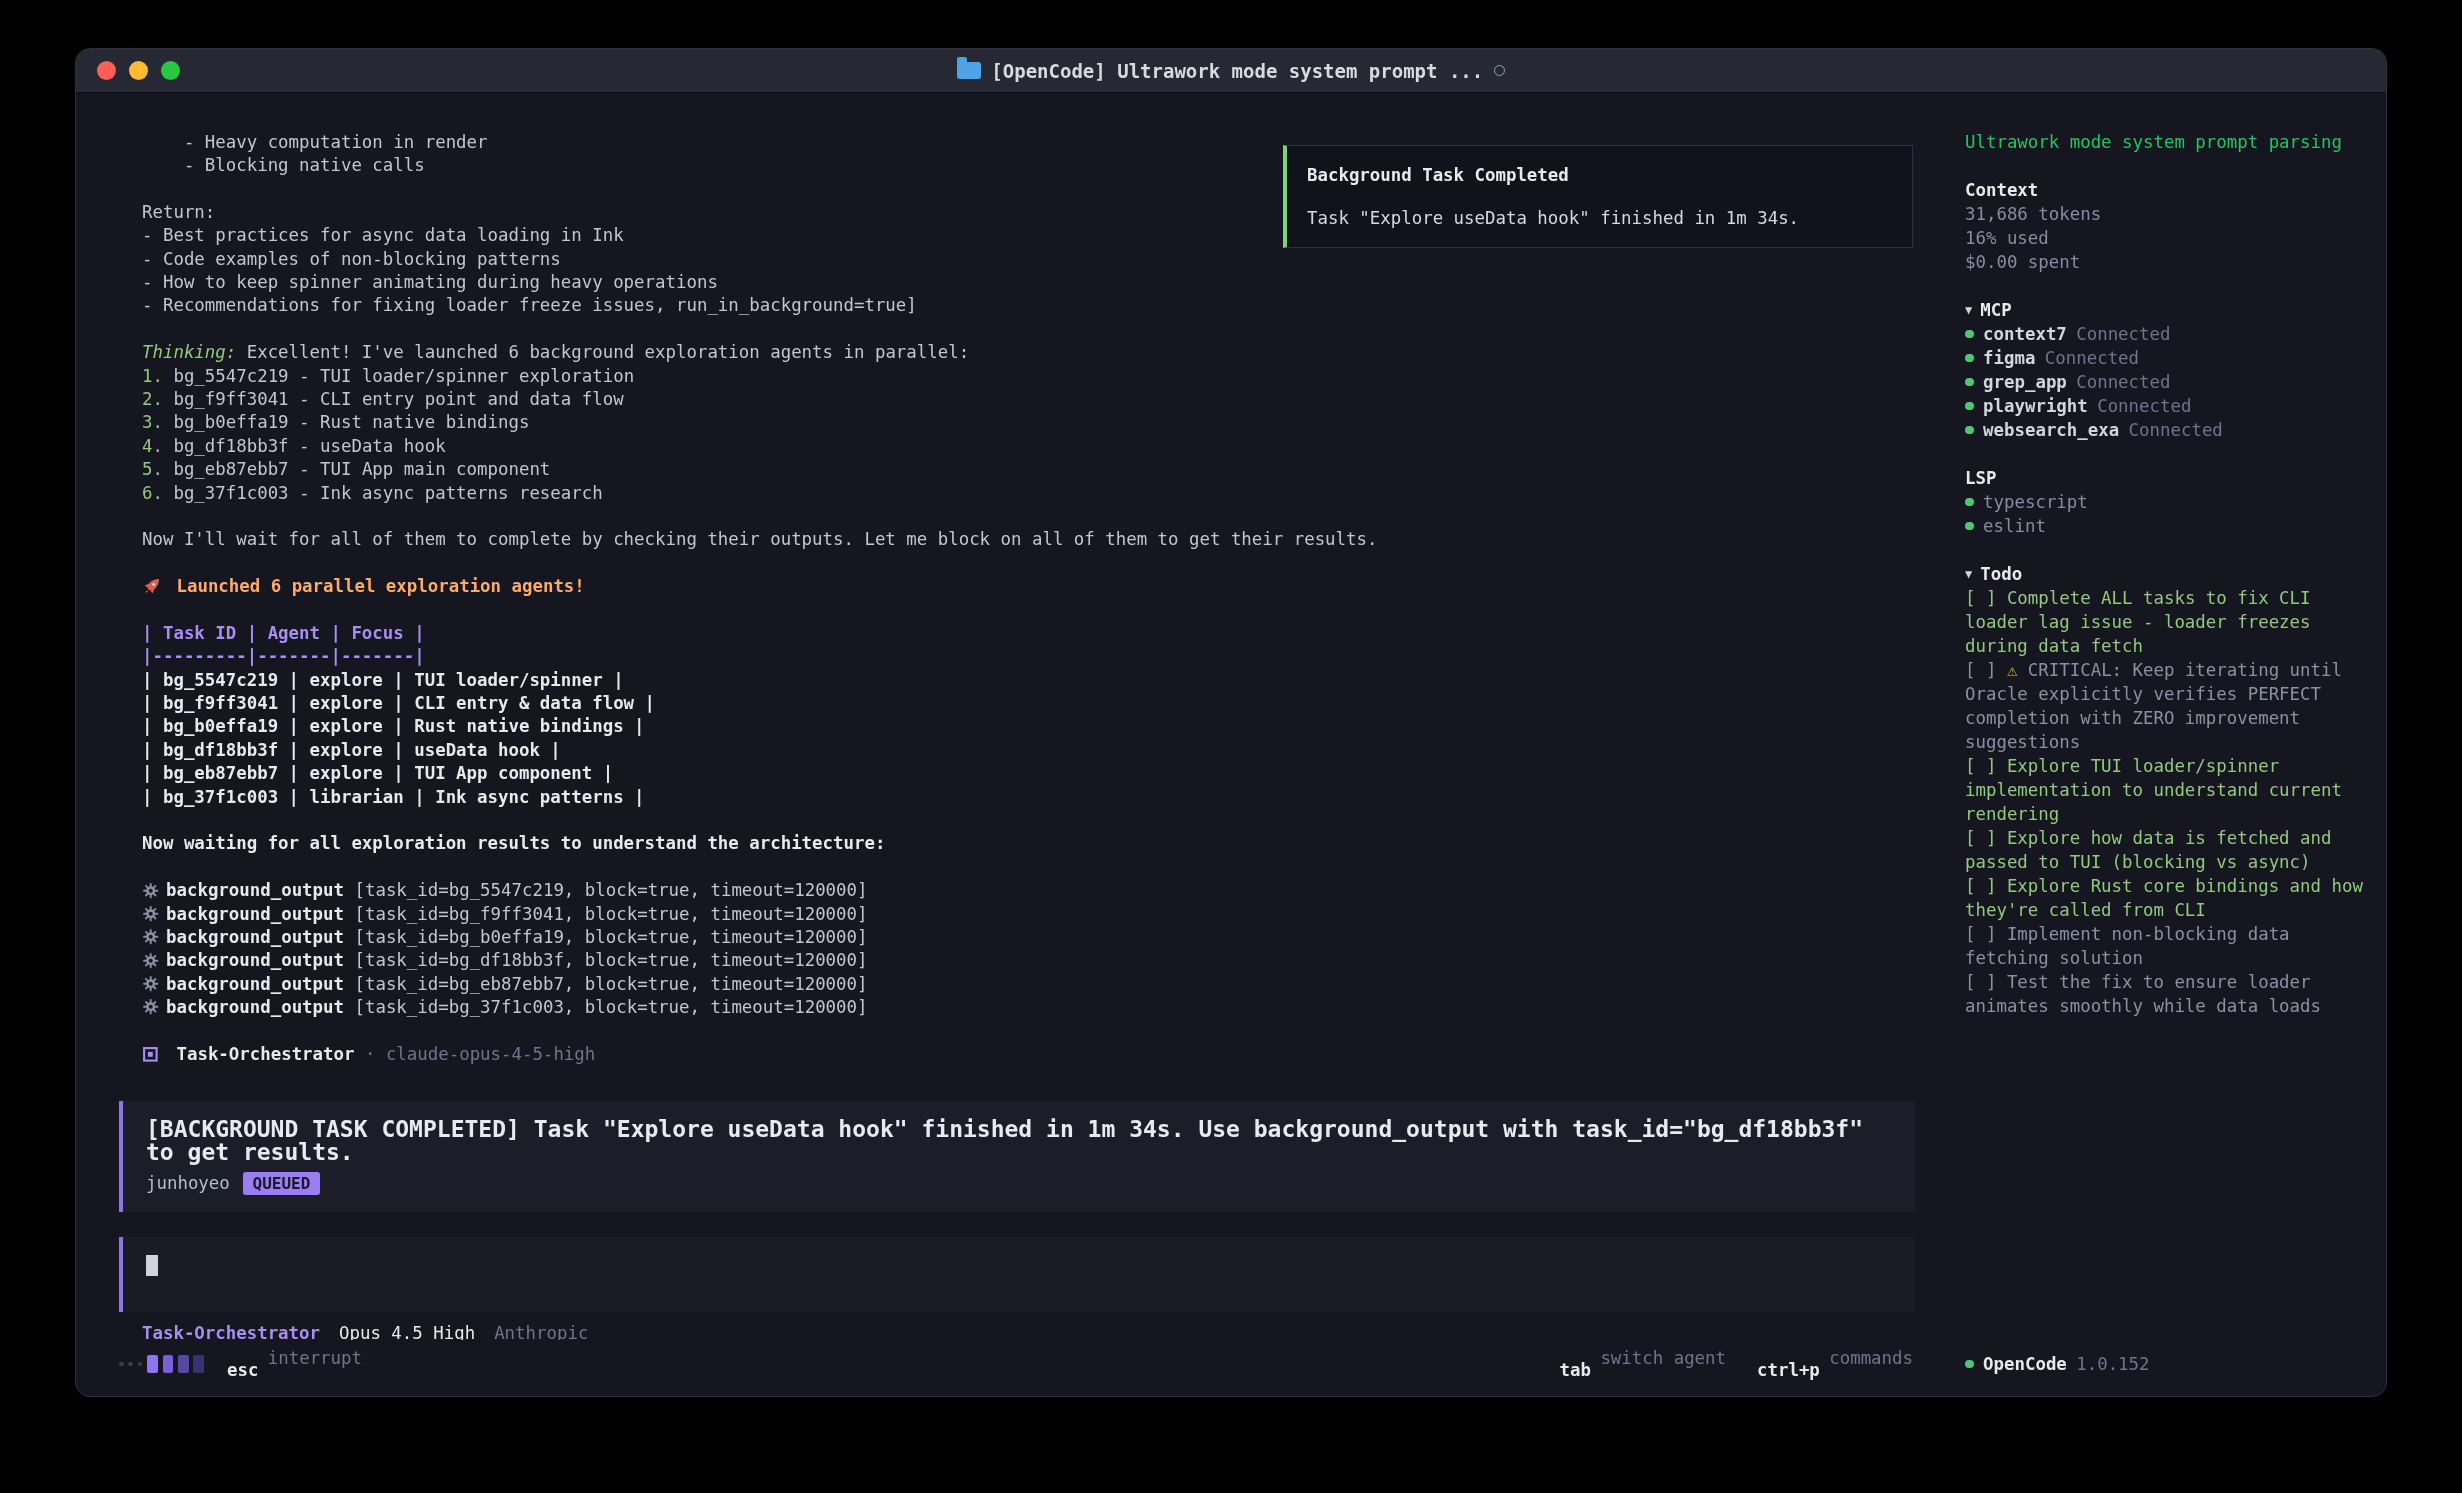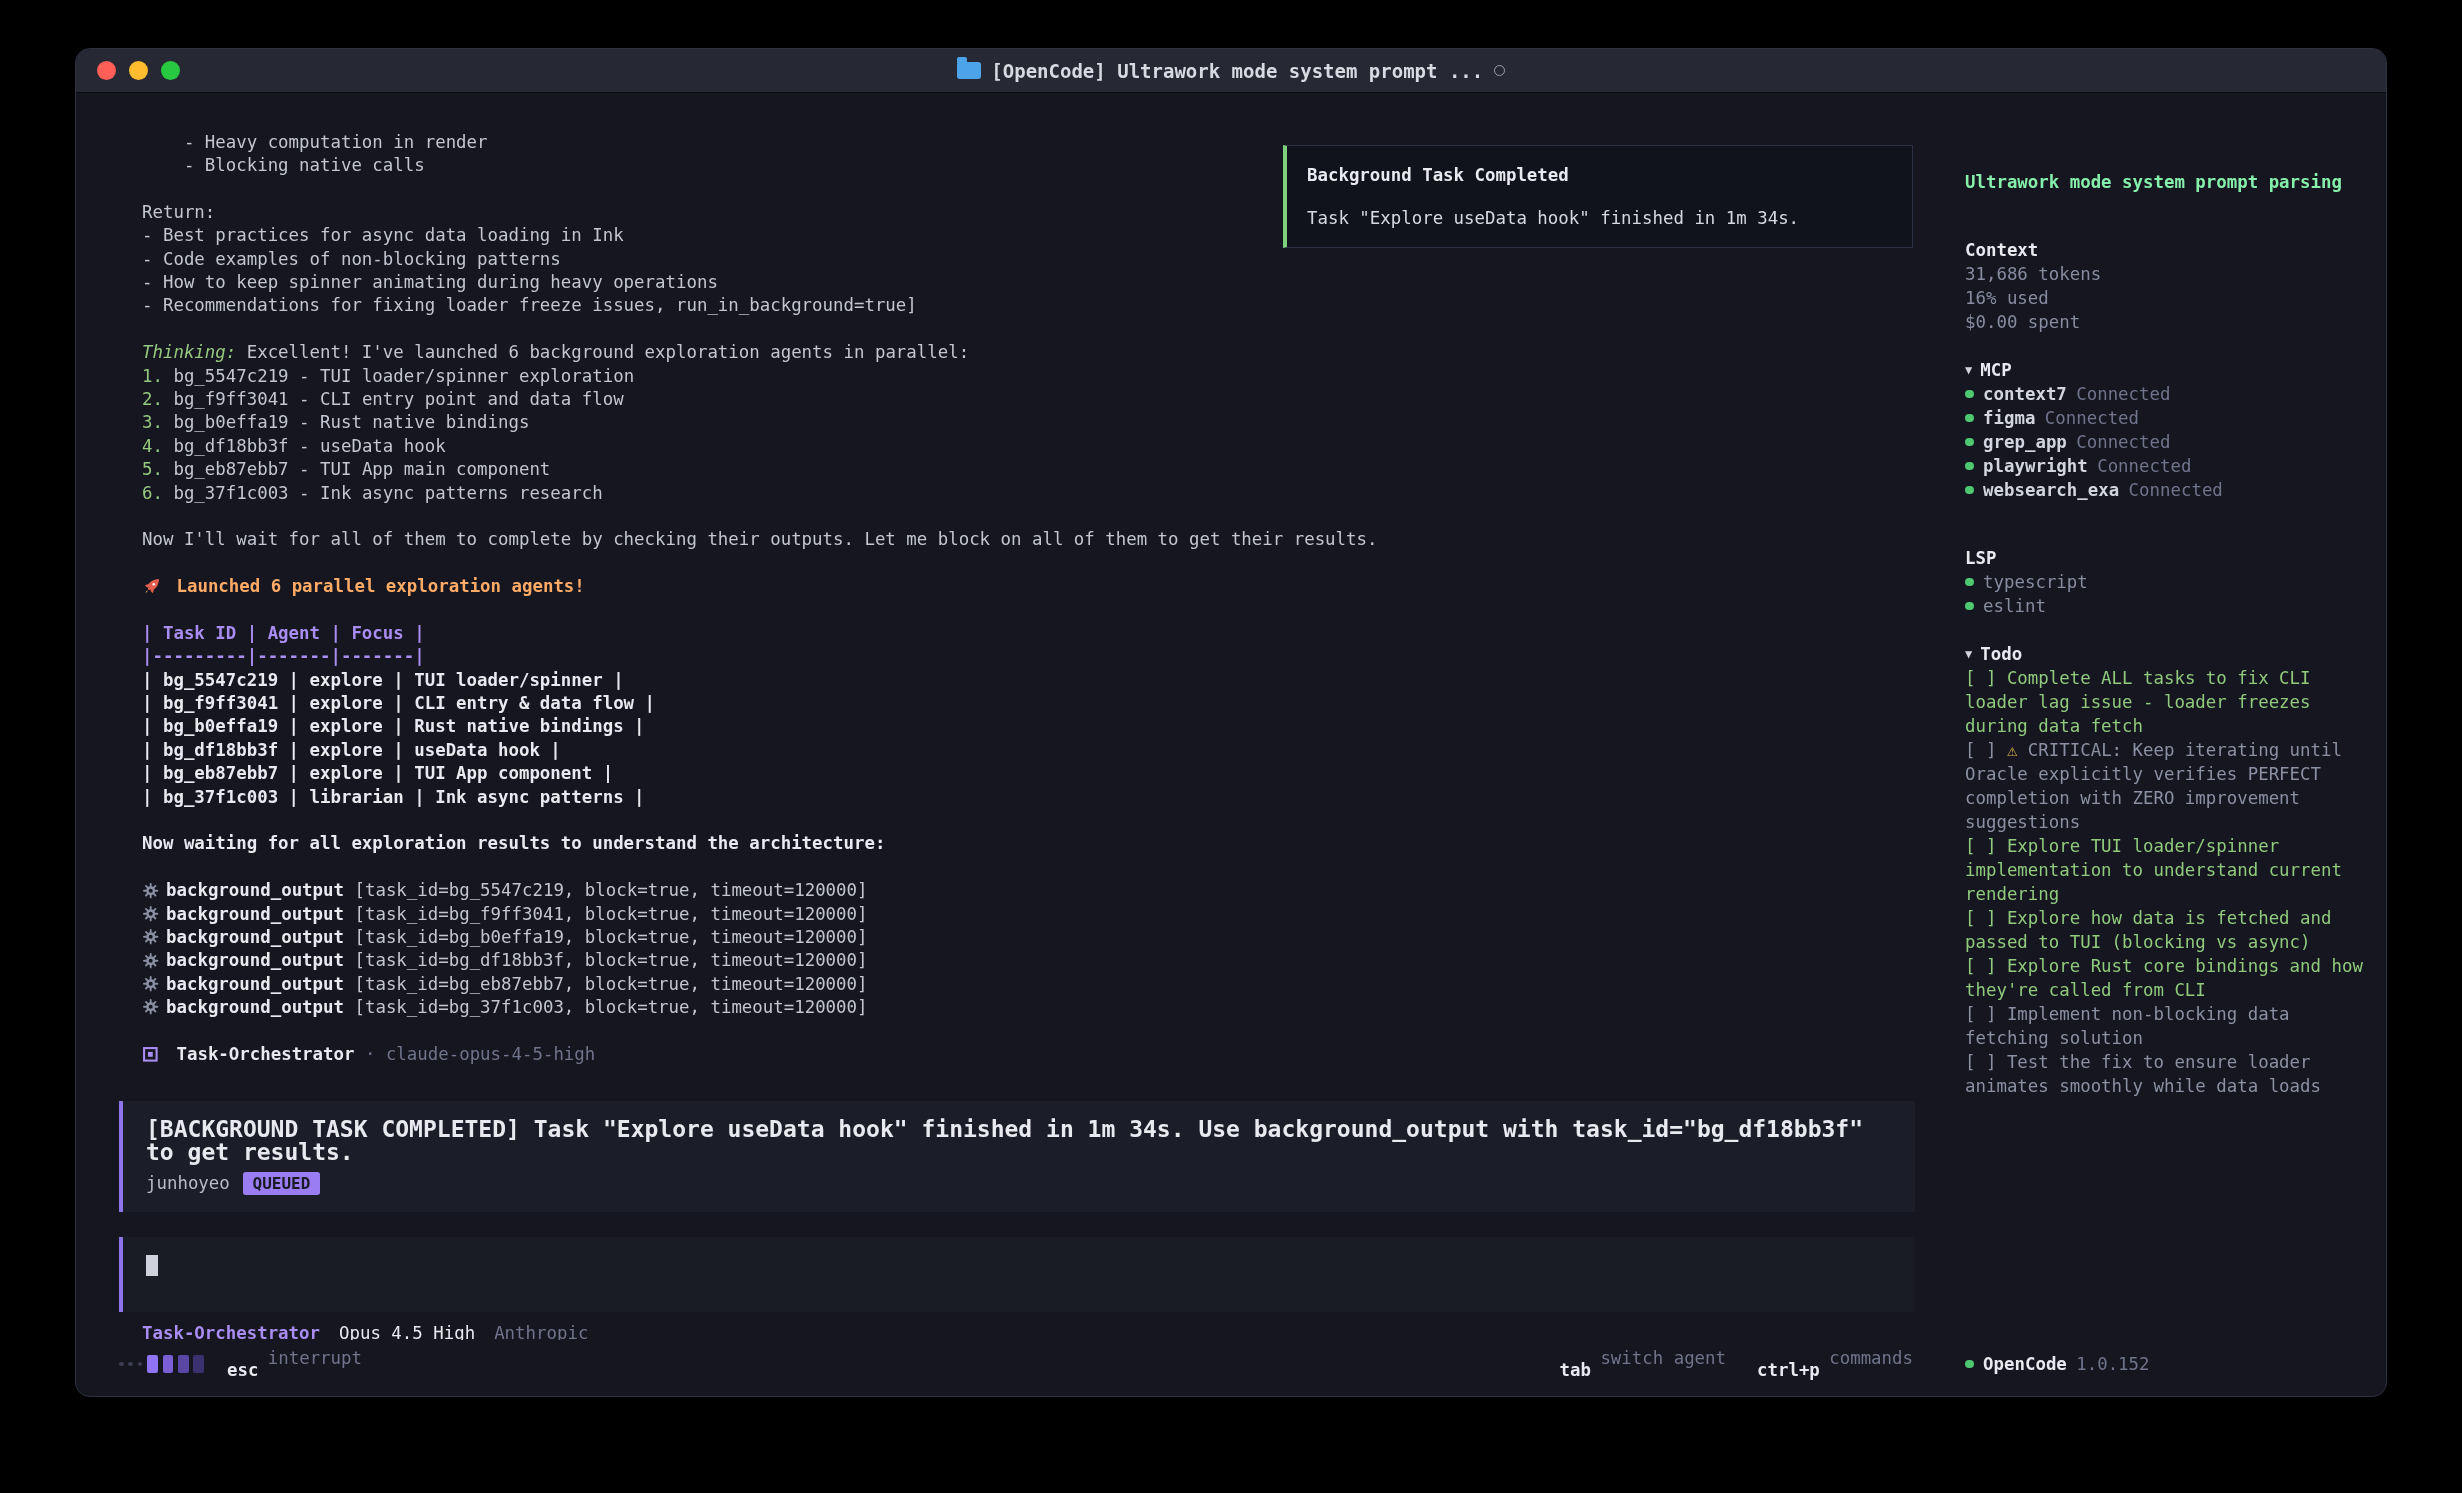--- a/index.html
+++ b/index.html
@@ -92,22 +92,22 @@
   .hints { display:flex; gap:31px; }
   .hints-right { margin-left:auto; }
   .khint { display:flex; gap:9.4px; }
   .key    { font-weight:700; color:#e9eaf0; white-space:pre;margin-top:12px; }
   .klabel { color:#70748c; white-space:pre; }
 
   
   .sidebar { flex:0 0 444px; display:flex; flex-direction:column; padding-top:37px; font-size:17.4px; line-height:24px; }
   .sidebar-content { flex:1; padding:0 23px; overflow:hidden; }
   .sb-gap { height:24px; }
-  .sb-title { font-weight:700; color:#86efac; white-space:nowrap;margin-top:40px; }
-  .sb-head  { font-weight:700; color:#e9eaf0;margin-top:20px; }
+  .sb-title { font-weight:400; color:#22c55e; white-space:nowrap; }
+  .sb-head  { font-weight:700; color:#e9eaf0; }
   .sb-head-row { display:flex; align-items:center; gap:8px; font-weight:700; color:#e9eaf0; }
   .tri { font-size:12px; color:#d0d3dc; }
   .ctx-line { color:#878ca1; }
   .mcp-item { display:flex; align-items:center; gap:9.4px; }
   .dot { width:8.7px; height:8.7px; border-radius:50%; background:#4ec773; flex:0 0 auto; }
   .mcp-name   { color:#d2d5df; font-weight:700; }
   .mcp-status { color:#70748c; }
   .lsp-name { color:#878ca1; }
   .todo-item { white-space:pre-wrap; }
   .todo-active  { color:#8fca7d; }

